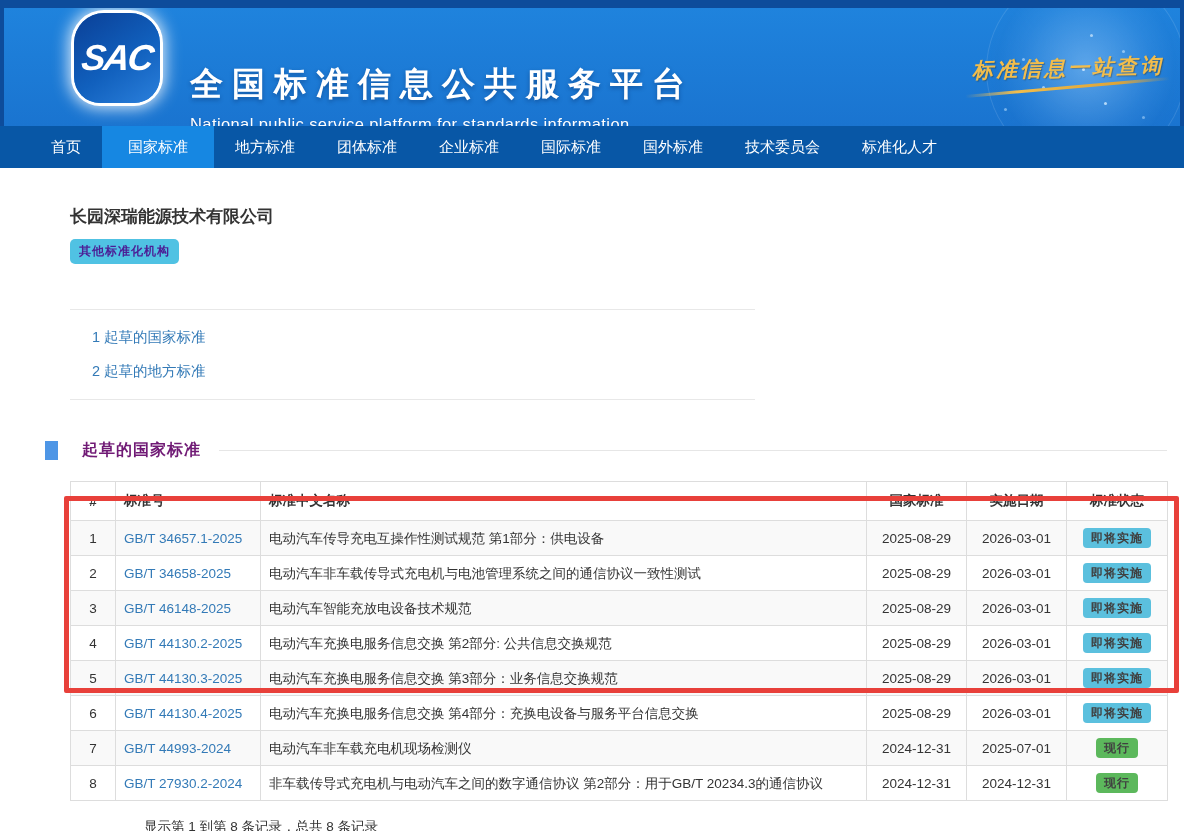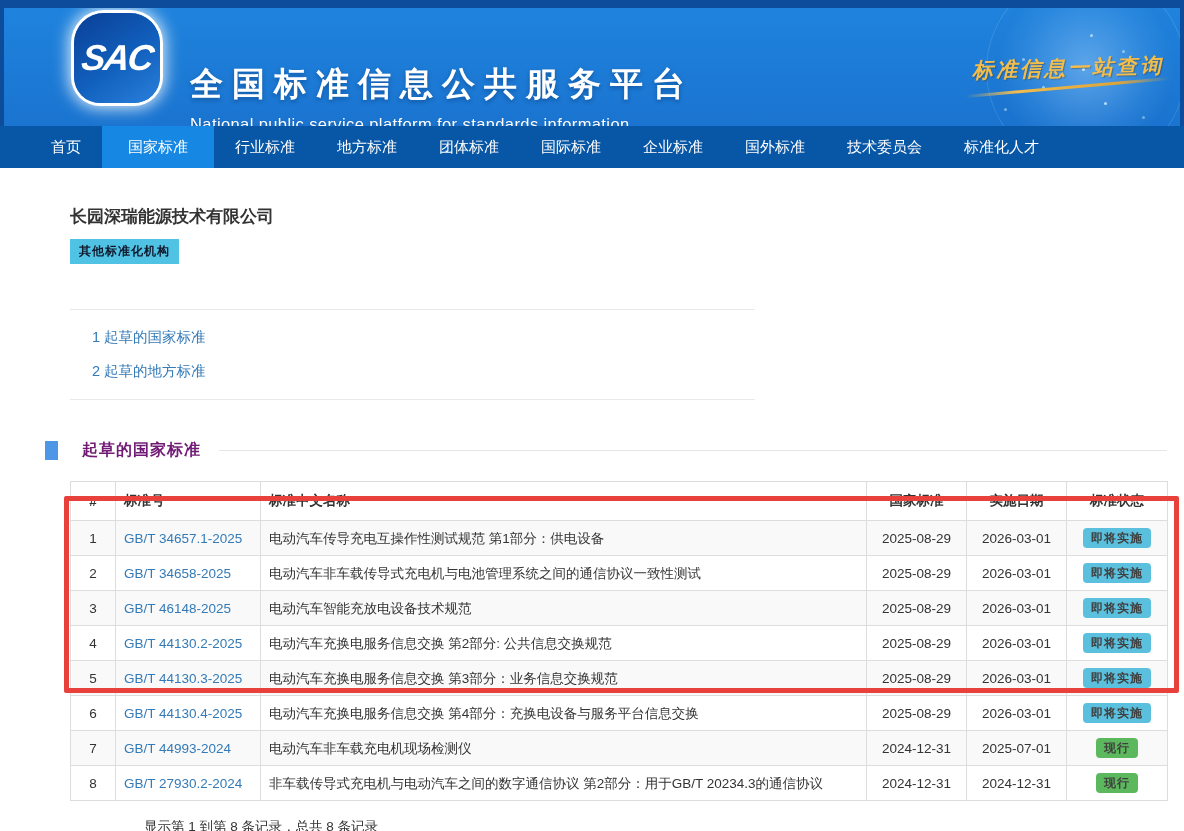--- a/index.html
+++ b/index.html
@@ -68,23 +68,23 @@
     padding-left:30px;
   }
   .nav-item {
     color:#fff; font-size:15px; line-height:42px; padding:0 21px;
     cursor:pointer; white-space:nowrap;
   }
   .nav-item.active { background:#1687e2; padding:0 26px; }
   
   .company-name { margin:37px 0 0 70px; font-size:17px; color:#333; }
   .org-badge {
-    display:inline-block; margin:11px 0 0 70px; background:#50c2e3; color:#0f172a;
+    display:inline-block; margin:11px 0 0 70px; background:#50c2e3; color:#4c1d95;
     font-size:12px; font-weight:bold; letter-spacing:1px;
-    padding:4px 9px; border-radius:0;
+    padding:4px 9px; border-radius:5px;
   }
   .catalog {
     margin:45px 0 0 70px; width:685px; display:flex;
     border-top:1px solid #e8e8e8; border-bottom:1px solid #e8e8e8;
     min-height:91px;
   }
   .catalog-label {
     width:82px; background:#fafafa; border-right:1px solid #e8e8e8;
     display:flex; align-items:center; justify-content:center;
     font-size:17px; color:#333; flex-shrink:0;
@@ -135,25 +135,24 @@
     <div class="globe"></div>
     <div class="globe-dot"></div>
     <div class="slogan">标准信息一站查询</div>
     <div class="slogan-line"></div>
   </div>
 </header>
 
 <nav class="nav" id="main-nav">
     <div class="nav-item">首页</div>
     <div class="nav-item active">国家标准</div>
-    <div class="nav-item">行业标准</div>
     <div class="nav-item">地方标准</div>
     <div class="nav-item">团体标准</div>
+    <div class="nav-item">企业标准</div>
     <div class="nav-item">国际标准</div>
-    <div class="nav-item">企业标准</div>
     <div class="nav-item">国外标准</div>
     <div class="nav-item">技术委员会</div>
     <div class="nav-item">标准化人才</div>
   </nav>
 
 <main>
   <h2 class="company-name">长园深瑞能源技术有限公司</h2>
   <div><span class="org-badge">其他标准化机构</span></div>
 
   <div class="catalog">

